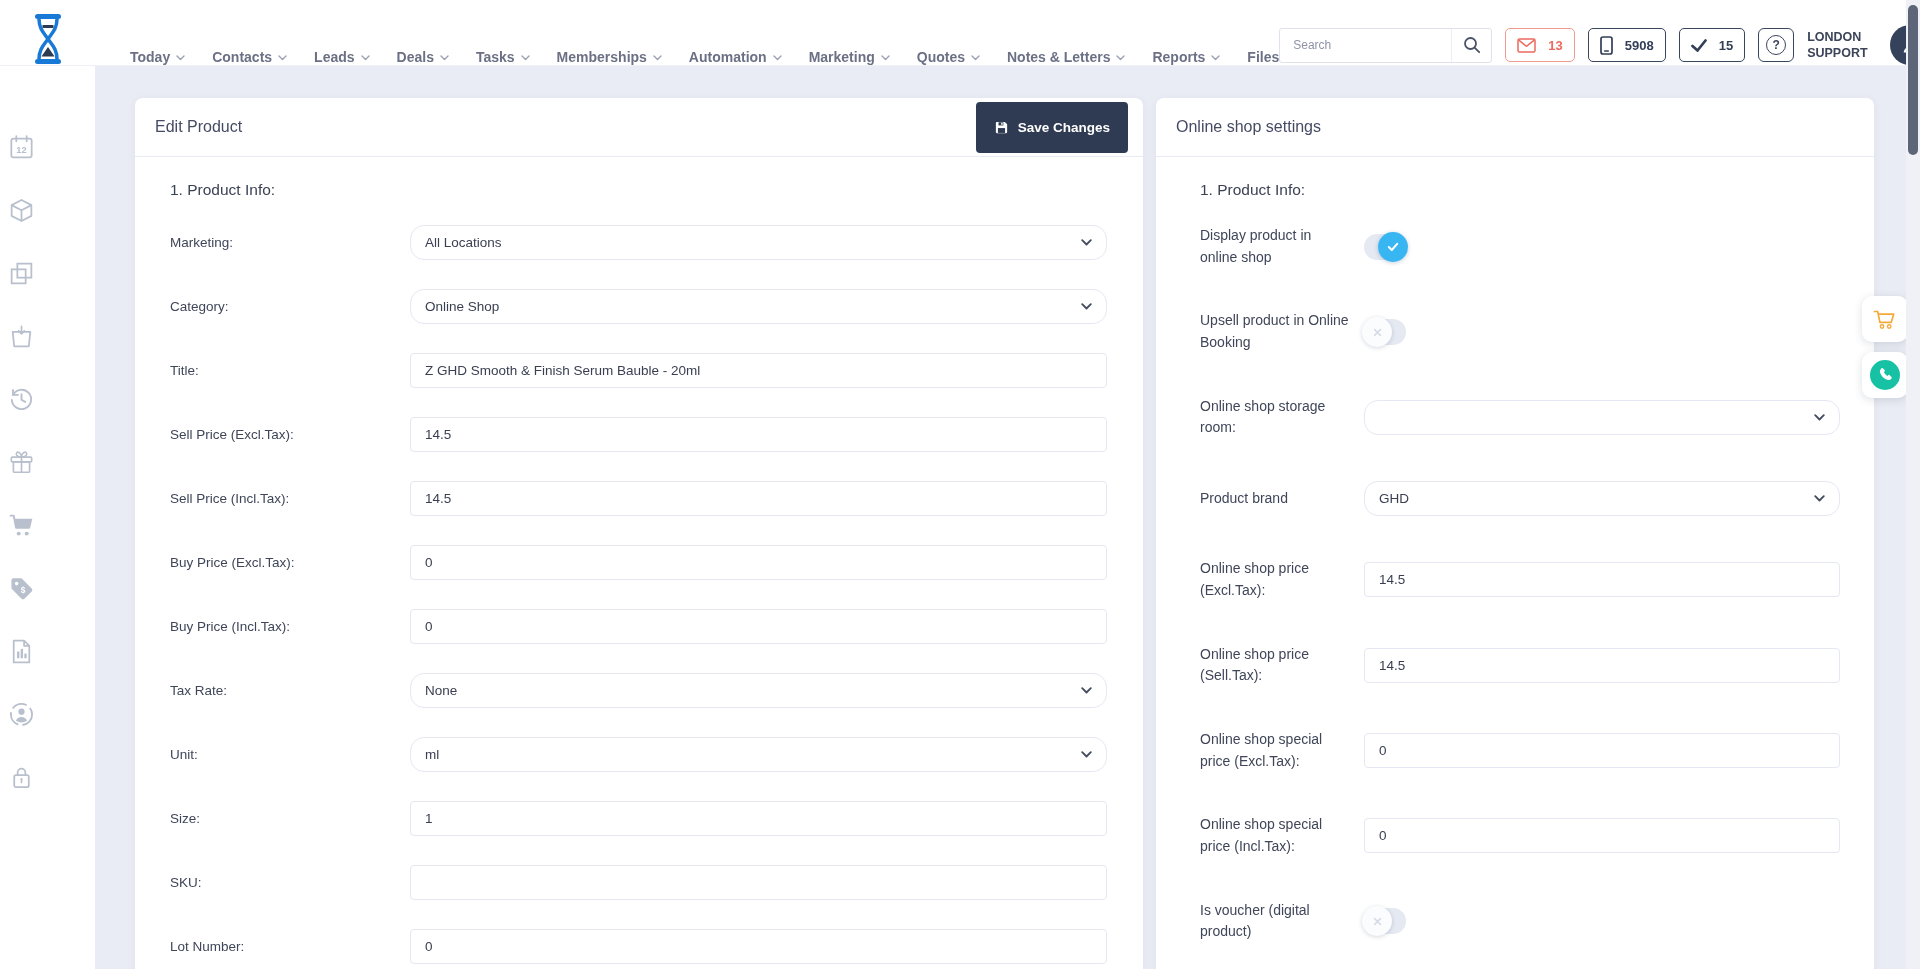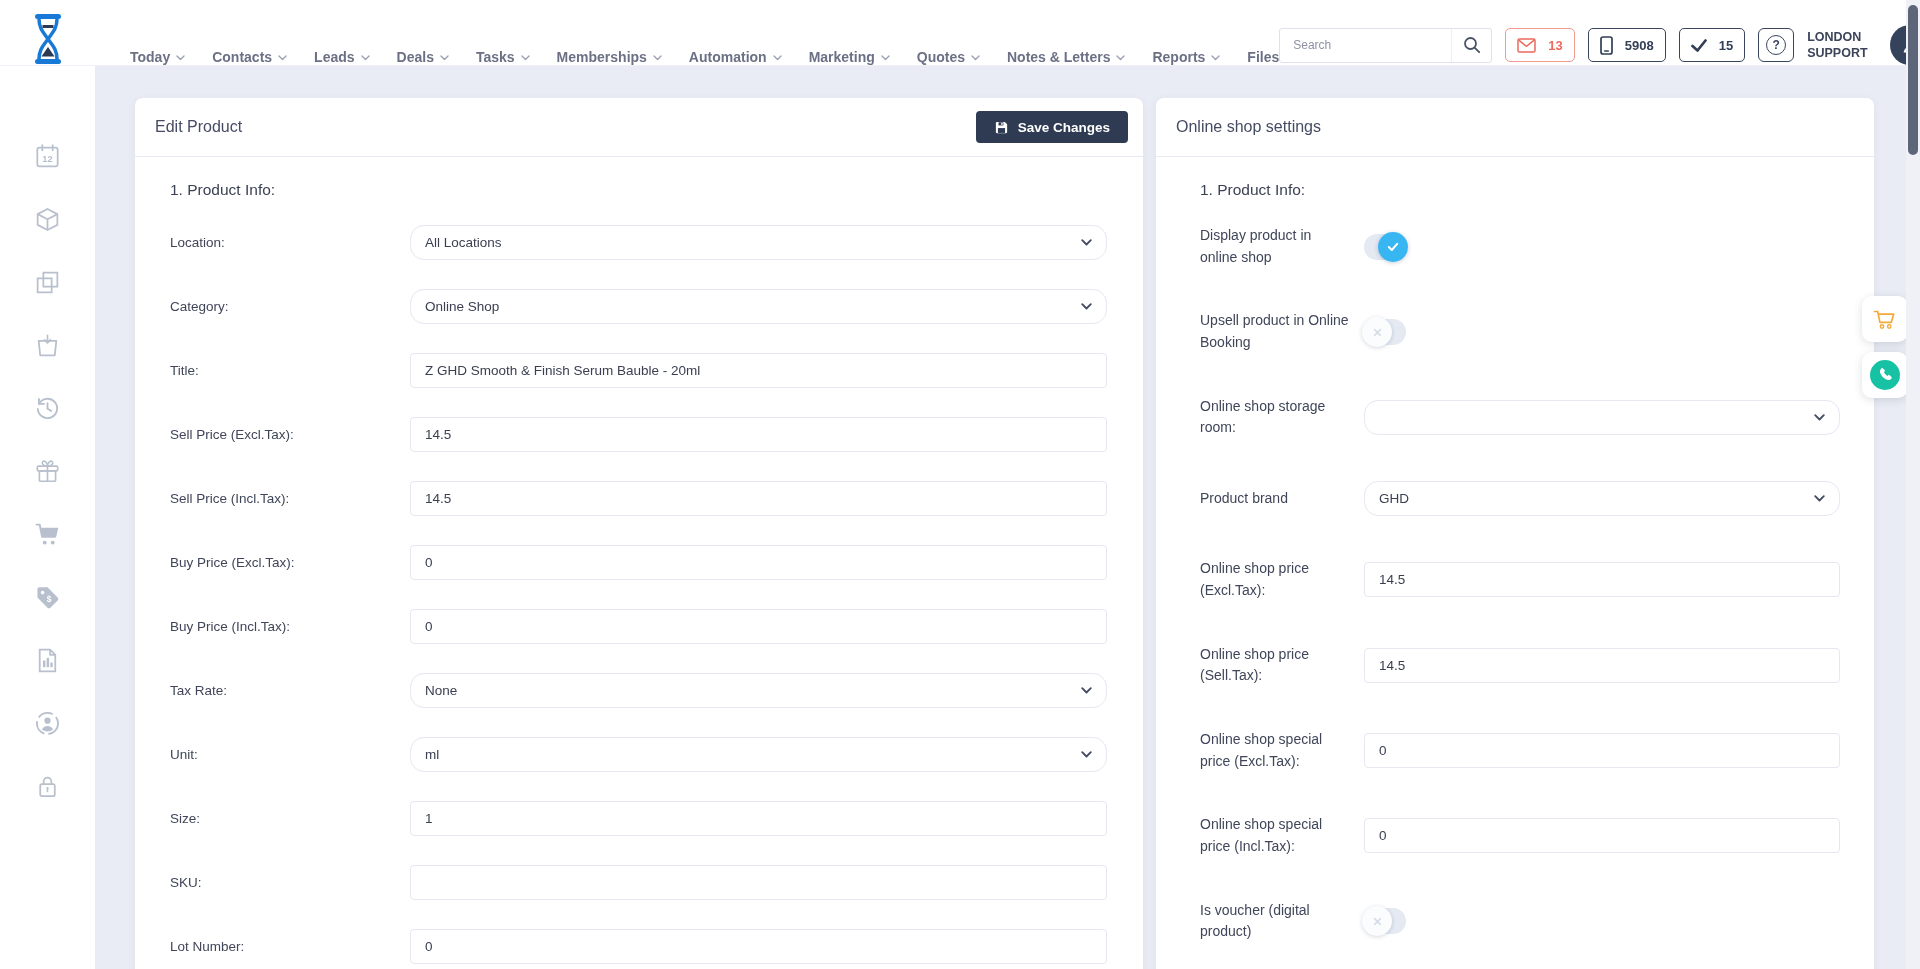--- a/index.html
+++ b/index.html
@@ -29,33 +29,33 @@
   .help-btn{width:36px;height:34px;border-radius:6px;border:1.6px solid #3a465e;display:flex;
     align-items:center;justify-content:center;cursor:pointer;background:#fff}
   .help-circle{width:20px;height:20px;border-radius:50%;border:1.6px solid #3a465e;display:flex;
     align-items:center;justify-content:center;font-size:12px;font-weight:700;color:#3a465e}
   .user-name{width:70px;font-size:12.5px;font-weight:700;color:#3c4459;line-height:1.3}
   .avatar{width:40px;height:40px;border-radius:50%;background:#35425c;display:flex;
     align-items:center;justify-content:center;cursor:pointer;flex:none}
 
   
   .sidebar{position:absolute;left:0;top:66px;width:95px;height:903px;background:#fff;z-index:5}
-  .sidebar ul{list-style:none;margin:17px;padding:60px 0 0 0;display:flex;flex-direction:column;
-    align-items:center;gap:36px}
+  .sidebar ul{list-style:none;margin:8px;padding:60px 0 0 0;display:flex;flex-direction:column;
+    align-items:flex-start;gap:36px}
   .side-icon{color:#b9c0cd;cursor:pointer;height:27px;display:flex;align-items:center}
 
   
   .card{position:absolute;top:98px;background:#fff;border-radius:8px;height:1040px;
     box-shadow:0 2px 10px rgba(60,70,110,.06)}
   .card-left{left:135px;width:1008px}
   .card-right{left:1156px;width:718px}
   .card-header{height:59px;display:flex;align-items:center;justify-content:space-between;
     padding:0 15px 0 20px;border-bottom:1px solid #e9ebf3}
   .card-title{font-size:16px;font-weight:500;color:#454b63;margin:0}
-  .save-btn{display:flex;align-items:center;gap:9px;height:32px;padding:0 18px;border:none;
+  .save-btn{display:flex;align-items:center;gap:9px;height:51px;padding:0 18px;border:none;
     border-radius:4px;background:#2e3b52;color:#fff;font-size:13.5px;font-weight:700;
     cursor:pointer;font-family:inherit}
   .card-body-left{padding:0 36px 0 35px}
   .card-body-right{padding:0 34px 0 44px}
   .section-title{font-size:15.5px;font-weight:500;color:#3b4254;margin:24px 0 26px}
 
   .form-row{display:flex;align-items:center;margin-bottom:29px}
   .form-row .label{width:240px;flex:none;font-size:13.5px;color:#3f4659}
   .form-row .control{flex:1}
   .shop-row{display:flex;align-items:center;margin-bottom:42px}
@@ -354,21 +354,21 @@
             <rect x="4.2" y="8.6" width="7.6" height="5.2" fill="#2e3b52"></rect>
           </svg>
       </span>
       <span>Save Changes</span>
     </button>
   </div>
   <div class="card-body-left">
     <h3 class="section-title">1. Product Info:</h3>
     <div id="left-rows">
         <div class="form-row">
-          <div class="label">Location:</div>
+          <div class="label">Marketing:</div>
           <div class="control">
             <div class="select-box">
               <span class="select-value">All Locations</span>
               <span class="chev">
                 <svg width="11" height="7" viewBox="0 0 11 7">
                   <path d="M1.2 1.2 l4.3 4.3 L9.8 1.2" fill="none" stroke="currentColor" stroke-width="1.8" stroke-linecap="round" stroke-linejoin="round"></path>
                 </svg>
               </span>
             </div>
           </div>

